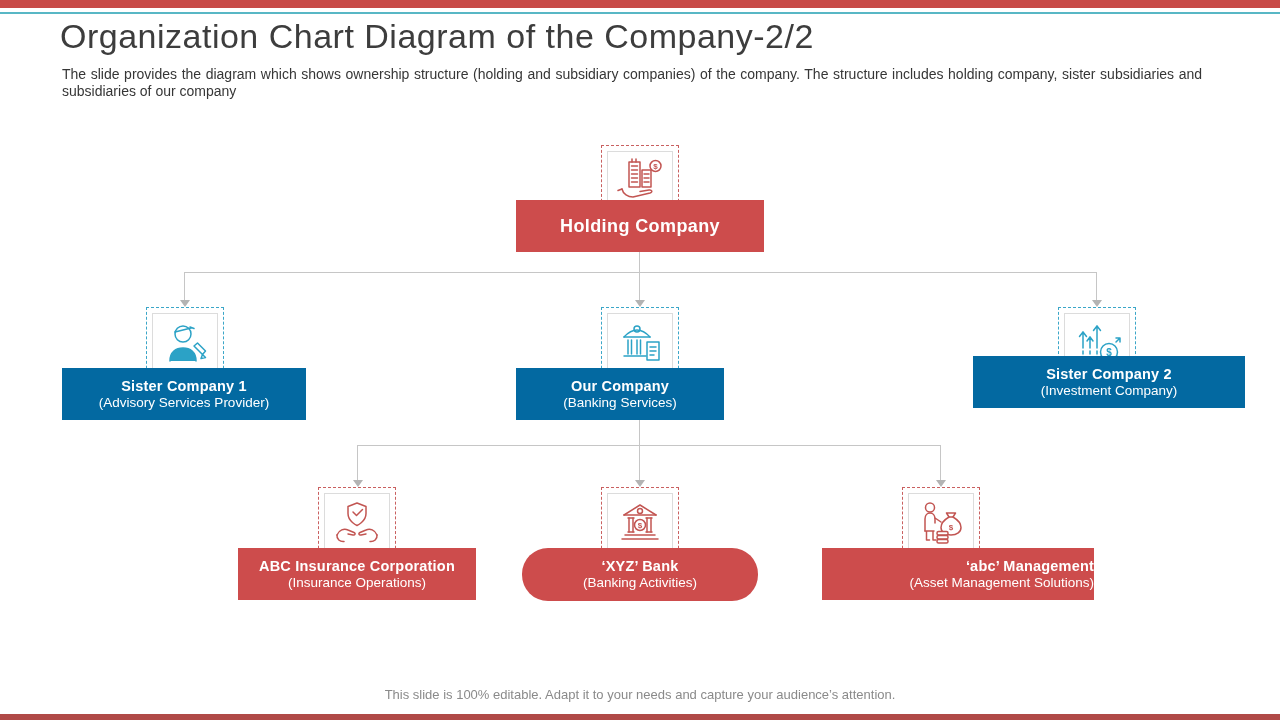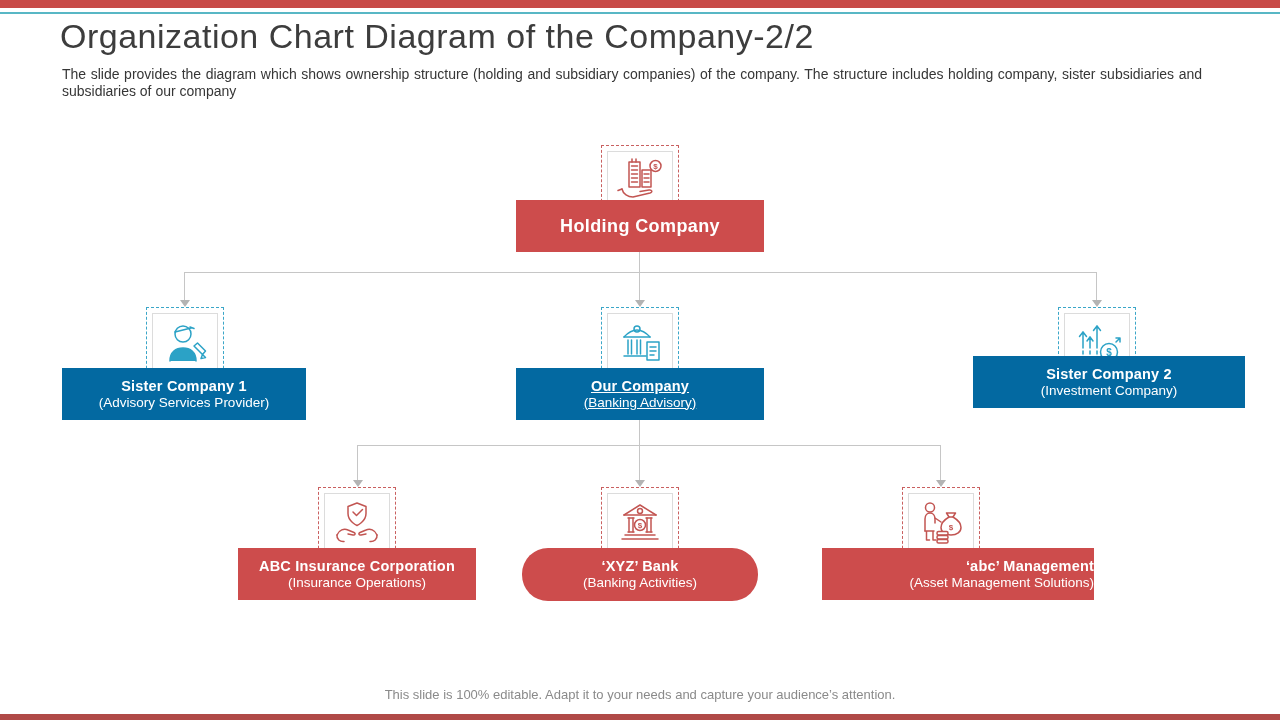--- a/index.html
+++ b/index.html
@@ -191,23 +191,23 @@
 
   <div class="node red" style="left:516px; top:200px; width:248px;">
     <div class="node-title lg">Holding Company</div>
   </div>
 
   <div class="node teal" style="left:62px; top:368px; width:244px;">
     <div class="node-title">Sister Company 1</div>
     <div class="node-sub">(Advisory Services Provider)</div>
   </div>
 
-  <div class="node teal" style="left:516px; top:368px; width:248px;text-decoration:underline;">
+  <div class="node teal" style="left:516px; top:368px; width:208px;">
     <div class="node-title">Our Company</div>
-    <div class="node-sub">(Banking Advisory)</div>
+    <div class="node-sub">(Banking Services)</div>
   </div>
 
   <div class="node teal" style="left:973px; top:356px; width:272px;">
     <div class="node-title">Sister Company 2</div>
     <div class="node-sub">(Investment Company)</div>
   </div>
 
   <div class="node red pill" style="left:522px; top:548px; width:236px; height:53px;">
     <div class="node-title">‘XYZ’ Bank</div>
     <div class="node-sub">(Banking Activities)</div>

